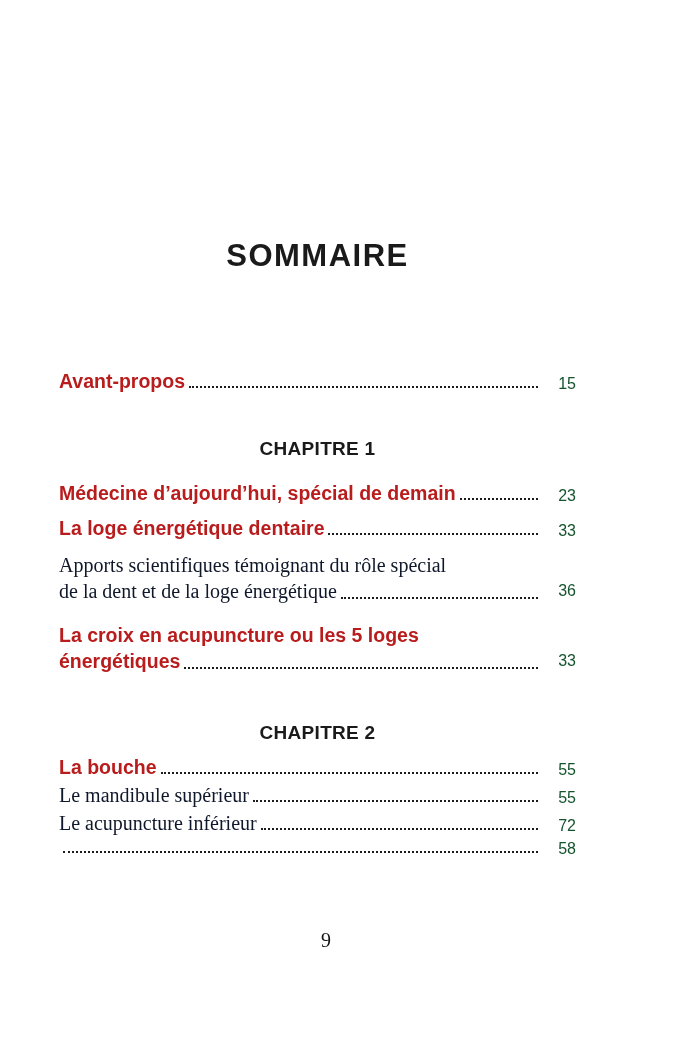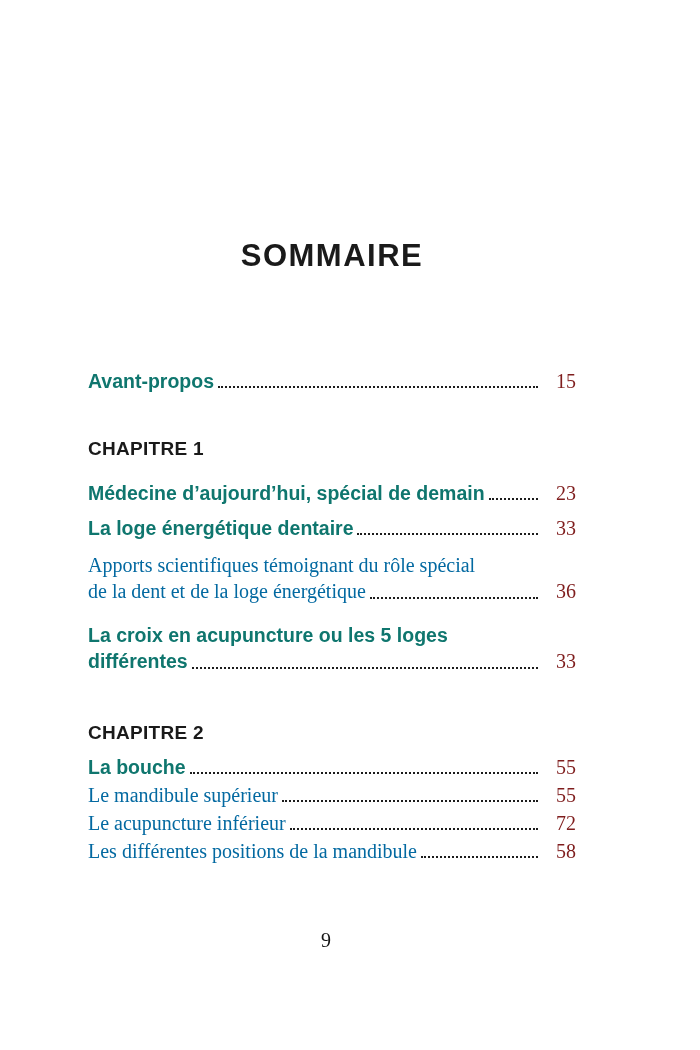--- a/index.html
+++ b/index.html
@@ -9,32 +9,33 @@
   }
   .page {
     position: relative;
     width: 700px;
     height: 1050px;
     background: #ffffff;
     overflow: hidden;
     color: #161616;
   }
   .content {
-    padding: 238px 124px 0 88px; 
+    padding: 238px 124px 0 59px; 
   }
   .doc-title {
     text-align: center;
     font-family: "Liberation Sans", sans-serif;
     font-weight: 700;
     font-size: 31px;
     letter-spacing: 1.5px;
     color: #1a1a1a;
     margin: 0 0 96px 0;
   }
   .chapter-heading {
+    text-align: center;
     font-family: "Liberation Sans", sans-serif;
     font-weight: 700;
     font-size: 19px;
     letter-spacing: 0.3px;
     color: #1a1a1a;
   }
   .chapter-heading.h1 { margin: 45px 0 22px 0; }
   .chapter-heading.h2 { margin: 48px 0 12px 0; }
 
   .row {
@@ -46,38 +47,38 @@
   .leader {
     flex: 1;
     min-width: 14px;
     border-bottom: 2px dotted #1c1c1c;
     margin: 0 2px 5px 4px;
   }
   .pagenum {
     width: 36px;
     flex: 0 0 36px;
     text-align: right;
-    font-family: Liberation Serif, serif;
-    font-size: 20px;
-    color: #7f1d1d;
+    font-family: Liberation Sans, sans-serif;
+    font-size: 16px;
+    color: #14532d;
   }
 
   .bold-entry .label,
   .bold-entry .line1 {
     font-family: "Liberation Sans", sans-serif;
     font-weight: 700;
     font-size: 19.5px;
-    color: #0f766e;
+    color: #b91c1c;
   }
   .serif-entry .label,
   .serif-entry .line1 {
     font-family: "Liberation Serif", serif;
     font-weight: 400;
     font-size: 20px;
-    color: #0369a1;
+    color: #0f172a;
   }
 
   .entry { margin-bottom: 12px; }
   .entry.tight { margin-bottom: 5px; }
   .entry.space-after { margin-bottom: 18px; }
 
   .multiline .line1 {
     display: block;
     line-height: 26px;
   }
@@ -135,21 +136,21 @@
       <div class="row">
         <span class="label">de la dent et de la loge énergétique</span>
         <span class="leader"></span>
         <span class="pagenum">36</span>
       </div>
     </div>
 
     <div class="entry bold-entry multiline">
       <span class="line1">La croix en acupuncture ou les 5 loges</span>
       <div class="row">
-        <span class="label">différentes</span>
+        <span class="label">énergétiques</span>
         <span class="leader"></span>
         <span class="pagenum">33</span>
       </div>
     </div>
 
     <div class="chapter-heading h2">CHAPITRE 2</div>
 
     <div class="entry bold-entry tight">
       <div class="row">
         <span class="label">La bouche</span>
@@ -169,21 +170,20 @@
     <div class="entry serif-entry tight">
       <div class="row">
         <span class="label">Le acupuncture inférieur</span>
         <span class="leader"></span>
         <span class="pagenum">72</span>
       </div>
     </div>
 
     <div class="entry serif-entry tight">
       <div class="row">
-        <span class="label">Les différentes positions de la mandibule</span>
         <span class="leader"></span>
         <span class="pagenum">58</span>
       </div>
     </div>
 
   </div>
 
   <div class="footer-pagenum">9</div>
 </div>
 

